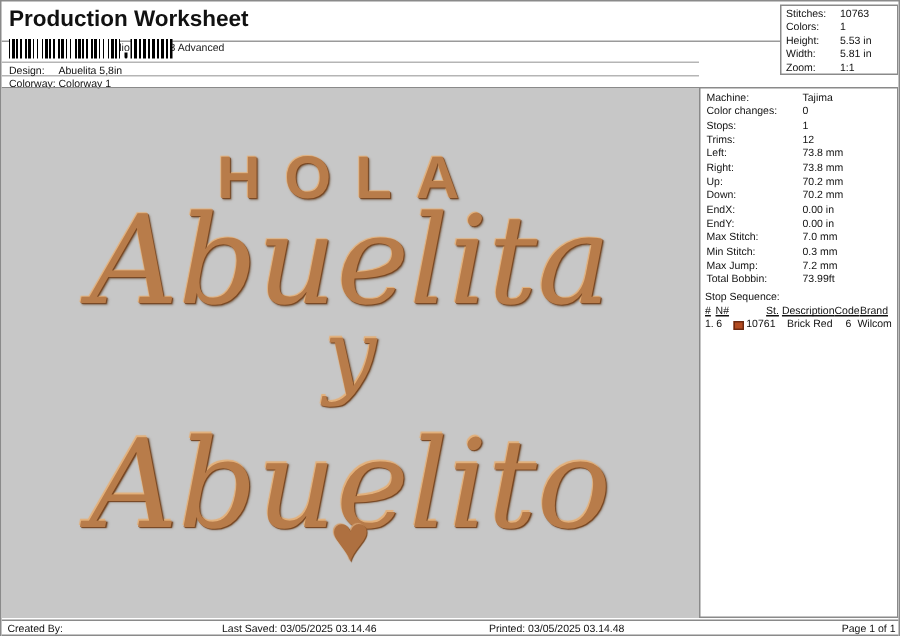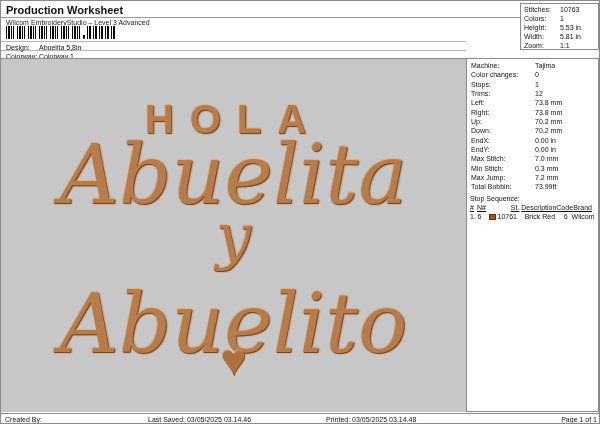--- a/index.html
+++ b/index.html
@@ -4,21 +4,21 @@
 <style>
   * { margin:0; padding:0; box-sizing:border-box; }
   html,body { background:#fff; }
   .page {
     position:relative; width:600px; height:424px; background:#fff;
     font-family:"Liberation Sans", sans-serif; color:#111; overflow:hidden;
     border-left:1px solid #8a8a8a; border-right:1px solid #8a8a8a; border-top:1px solid #8a8a8a;
   }
   
   .header-box { position:absolute; left:0; top:0; width:519px; height:57px; }
-  .title-row { height:17px; padding:3px 0 0 5px; font-size:11px; font-weight:bold; border-bottom:1px solid #9a9a9a; }
+  .title-row { height:27px; padding:3px 0 0 5px; font-size:15px; font-weight:bold; border-bottom:1px solid #9a9a9a; }
   .subtitle-row { padding:1px 0 0 5px; font-size:7px; color:#222; }
   .barcode-row { position:absolute; left:5px; top:25px; height:14px; display:flex; align-items:flex-start; }
   .bars1 { width:74px; height:13px;
     background:repeating-linear-gradient(90deg,#000 0 1px,#fff 1px 2px,#000 2px 4px,#fff 4px 5px,#000 5px 6px,#fff 6px 7.5px,#000 7.5px 8.5px,#fff 8.5px 11px); }
   .bar-comma { width:2px; height:4px; background:#000; margin:9px 2px 0 3px; border-radius:0 0 2px 2px; }
   .bars2 { width:28px; height:13px;
     background:repeating-linear-gradient(90deg,#000 0 1px,#fff 1px 2.5px,#000 2.5px 4.5px,#fff 4.5px 6px); }
   .meta-rows { position:absolute; left:0; top:40px; width:465px; }
   .meta-row { display:flex; font-size:7px; padding:1.5px 0 1.5px 5px; border-top:1px solid #b5b5b5; height:9px; }
   .meta-row .lbl { width:33px; }

